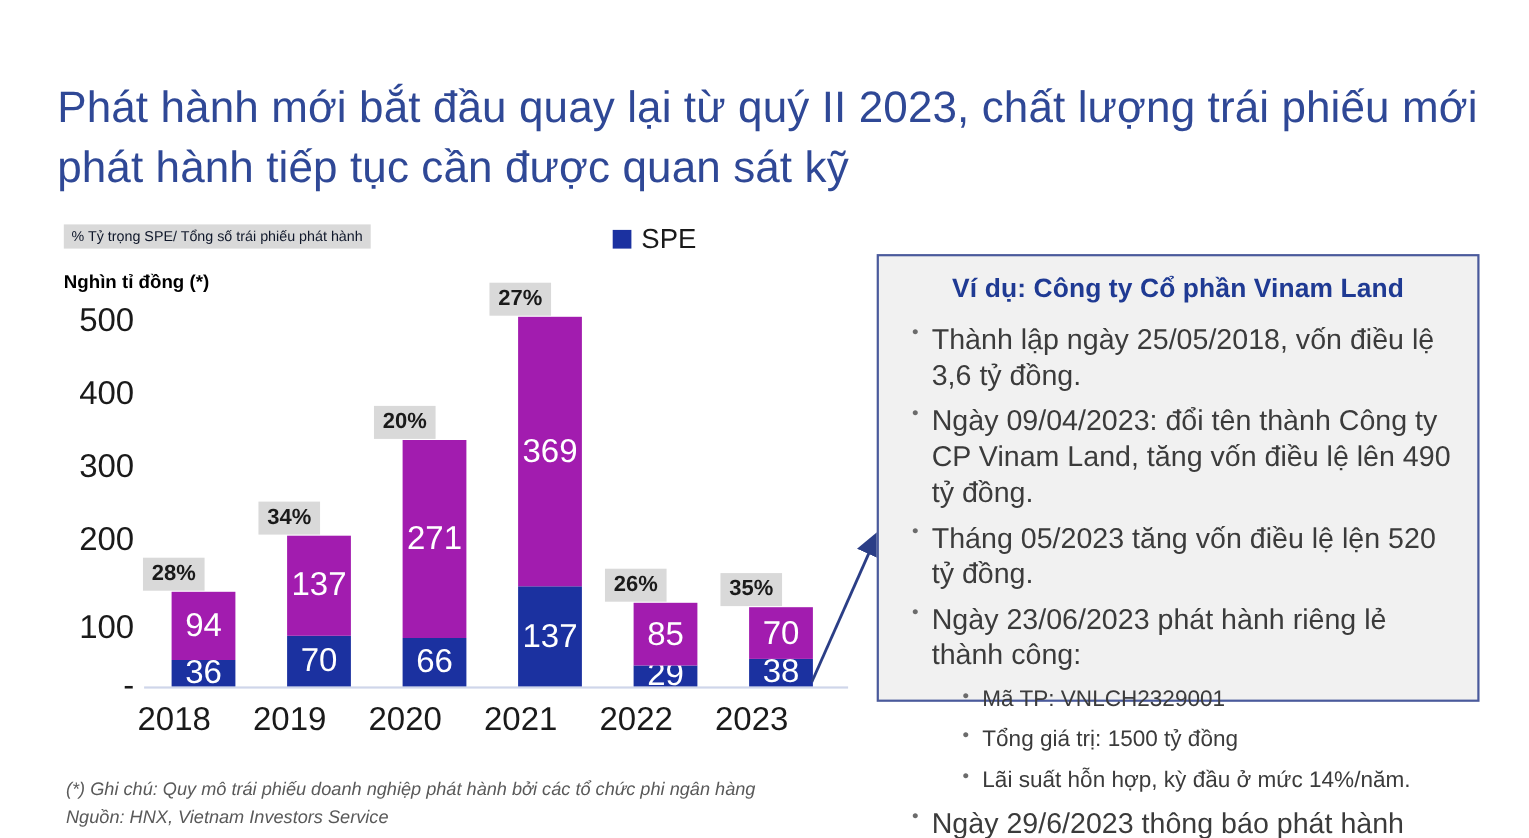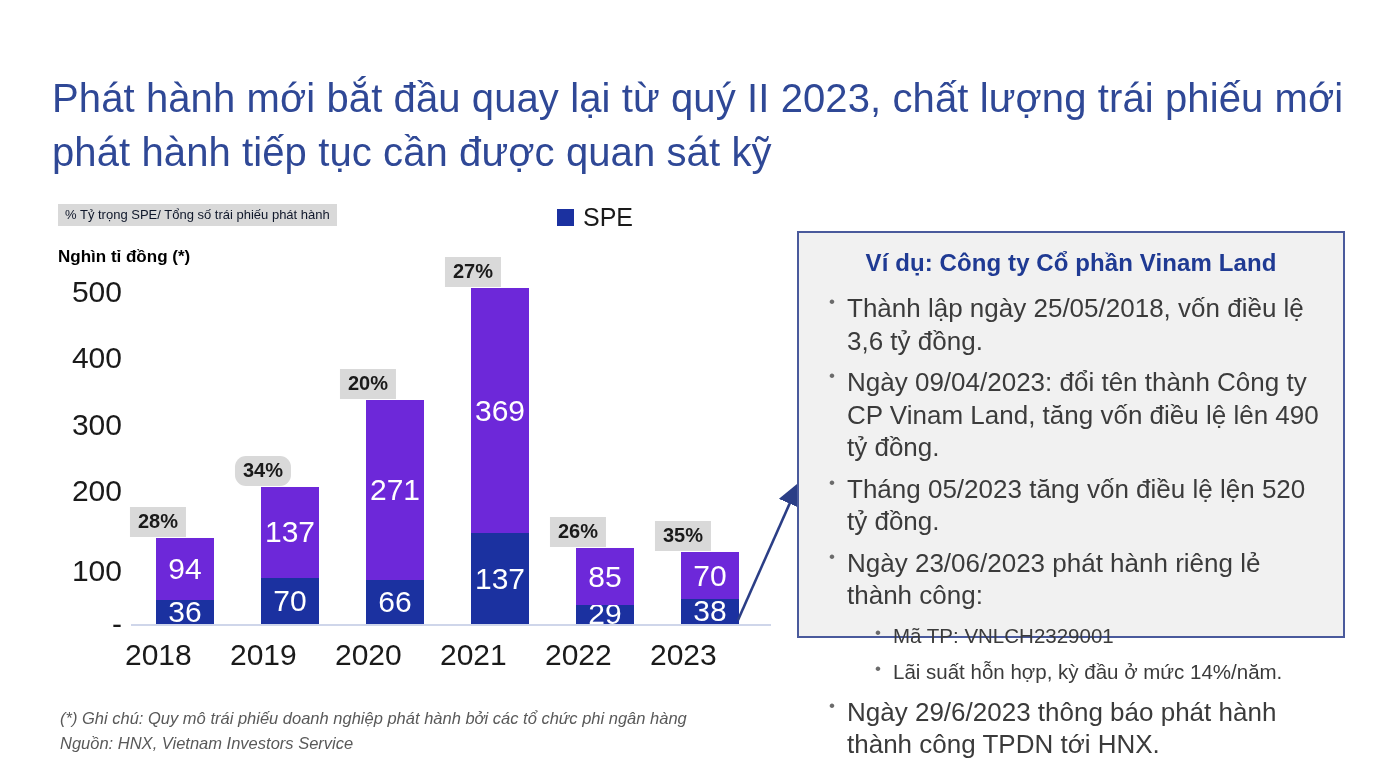--- a/index.html
+++ b/index.html
@@ -46,21 +46,21 @@
   .baseline{
     position:absolute;left:131px;top:624px;width:640px;height:2px;
     background:#cfd6ea;
   }
   .plot{position:absolute;left:131px;top:0;width:640px;height:700px;}
 
   .barcol{position:absolute;bottom:0;width:58px;}
   .seg{position:absolute;left:0;width:58px;display:flex;align-items:center;justify-content:center;}
   .seg span{color:#ffffff;font-size:30px;line-height:1;}
   .seg.blue{background:#1b31a0;}
-  .seg.green{background:#6d28d9;}
+  .seg.green{background:#a21caf;}
   .pctbox{
     position:absolute;background:#d9d9d9;color:#1a1a1a;
     font-size:20px;font-weight:bold;padding:3px 8px 4px 8px;
     white-space:nowrap;transform:translateX(-100%);
   }
   .xlab{
     position:absolute;top:638px;width:120px;
     font-size:30px;color:#1a1a1a;transform:translateX(-50%);
   }
 
@@ -131,21 +131,21 @@
         <div class="pctbox" style="left: 55px; top: 506.68px;">28%</div>
         <div class="xlab" style="left: 54px;">2018</div>
         <div class="barcol" style="left: 130px; height: 137.448px; bottom: 76px;">
           <div class="seg blue" style="bottom: 0px; height: 46.48px;">
             <span>70</span>
           </div>
           <div class="seg green" style="bottom: 46.48px; height: 90.968px;">
             <span>137</span>
           </div>
         </div>
-        <div class="pctbox" style="left: 160px; top: 455.552px; border-radius: 11px;">34%</div>
+        <div class="pctbox" style="left: 160px; top: 455.552px;">34%</div>
         <div class="xlab" style="left: 159px;">2019</div>
         <div class="barcol" style="left: 235px; height: 223.768px; bottom: 76px;">
           <div class="seg blue" style="bottom: 0px; height: 43.824px;">
             <span>66</span>
           </div>
           <div class="seg green" style="bottom: 43.824px; height: 179.944px;">
             <span>271</span>
           </div>
         </div>
         <div class="pctbox" style="left: 265px; top: 369.232px;">20%</div>
@@ -194,20 +194,21 @@
 
   <div class="callout">
     <h2>Ví dụ: Công ty Cổ phần Vinam Land</h2>
     <ul id="bullets">
         <li>Thành lập ngày 25/05/2018, vốn điều lệ 3,6 tỷ đồng.</li>
         <li>Ngày 09/04/2023: đổi tên thành Công ty CP Vinam Land, tăng vốn điều lệ lên 490 tỷ đồng.</li>
         <li>Tháng 05/2023 tăng vốn điều lệ lện 520 tỷ đồng.</li>
         <li>Ngày 23/06/2023 phát hành riêng lẻ thành công:</li>
         <ul class="sub">
           <li>Mã TP: VNLCH2329001</li>
+          <li>Tổng giá trị: 1500 tỷ đồng</li>
           <li>Lãi suất hỗn hợp, kỳ đầu ở mức 14%/năm.</li>
         </ul>
         <li>Ngày 29/6/2023 thông báo phát hành thành công TPDN tới HNX.</li>
       </ul>
   </div>
 
   <div class="foot">
     <div>(*) Ghi chú: Quy mô trái phiếu doanh nghiệp phát hành bởi các tổ chức phi ngân hàng</div>
     <div>Nguồn: HNX, Vietnam Investors Service</div>
   </div>

